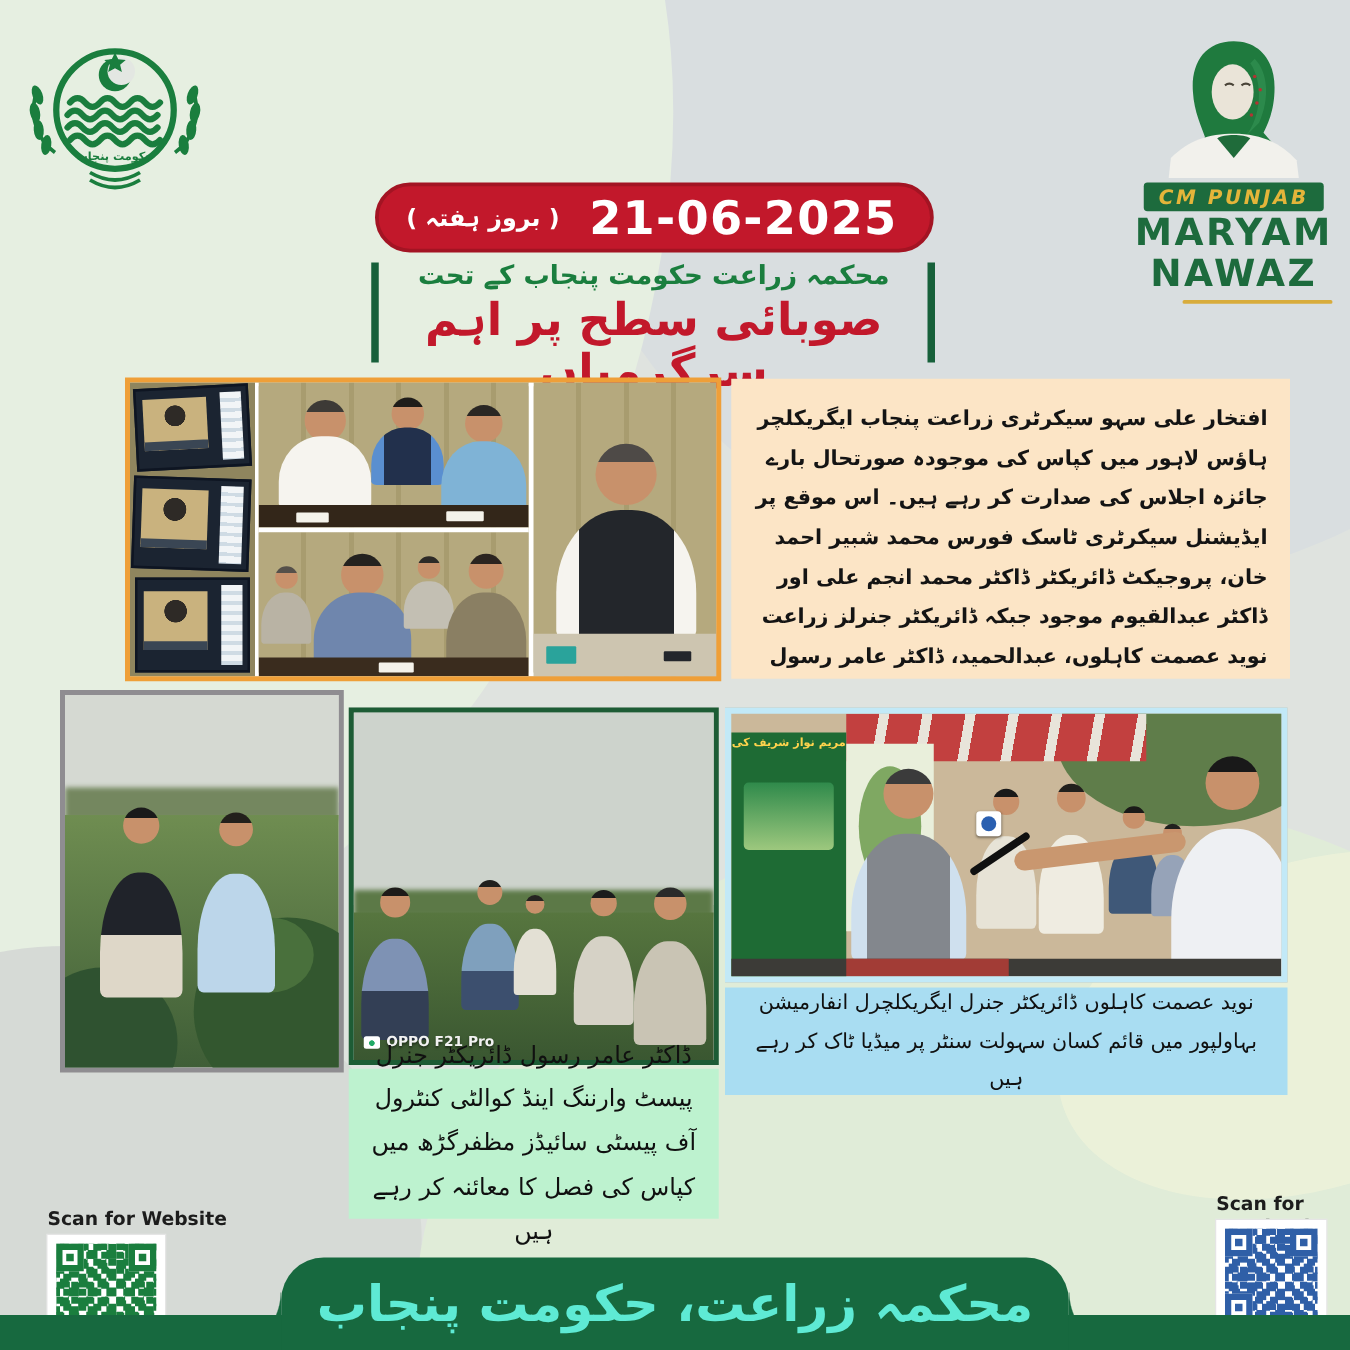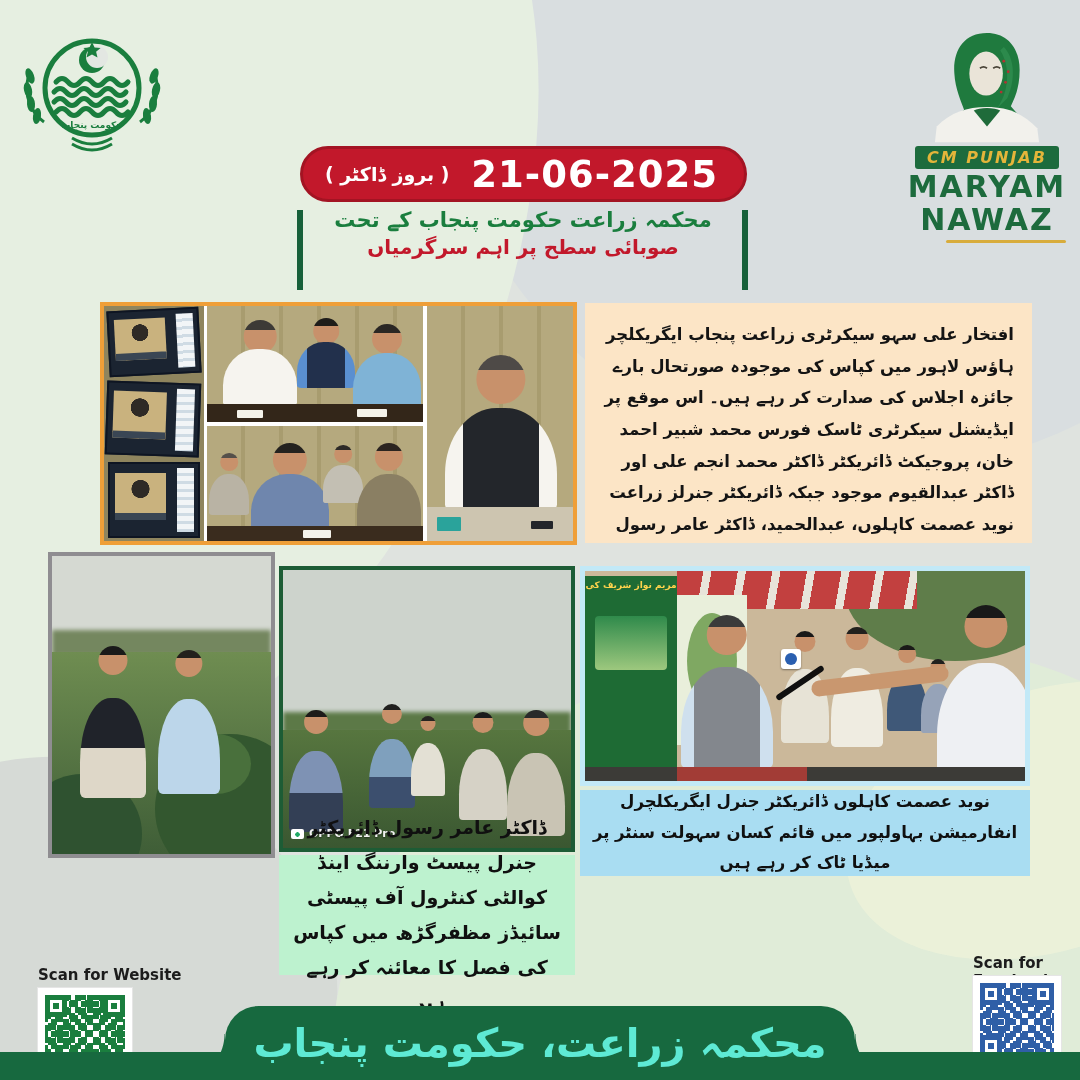--- a/index.html
+++ b/index.html
@@ -35,21 +35,21 @@
   .datebox{left:300px;top:146px;width:447px;height:56px;background:#c2182b;border:3px solid #a31423;
     border-radius:30px;box-sizing:border-box;display:flex;align-items:center;justify-content:space-between;
     padding:0 26px 0 22px;color:#fff;}
   .date-day{font-size:19px;font-weight:bold;direction:rtl;}
   .date-val{font-size:37px;font-weight:bold;letter-spacing:1px;}
 
   
   .bar{width:6px;height:80px;background:#17603a;top:210px;}
   .subtitle{left:308px;top:208px;width:430px;text-align:center;}
   .sub1{color:#1a7e3e;font-weight:bold;font-size:21px;direction:rtl;}
-  .sub2{color:#c2182b;font-weight:bold;font-size:20px;direction:rtl;margin-top:3px;}
+  .sub2{color:#c2182b;font-weight:bold;font-size:36px;direction:rtl;margin-top:3px;}
 
   
   .mainphoto{left:100px;top:302px;width:477px;height:243px;border:4px solid #ef9f38;
     box-shadow:inset 0 0 0 3px #fff;box-sizing:border-box;background:linear-gradient(180deg,#b7ab80,#a2966c);overflow:hidden;}
   .cell{position:absolute;overflow:hidden;}
   .wood{background:repeating-linear-gradient(90deg,#b5a97e 0 34px,#a89c6f 34px 38px);}
   .gap{position:absolute;background:#fff;}
   .scr{position:absolute;background:#1b2431;border:2px solid #0e1522;box-sizing:border-box;}
   .scr::before{content:"";position:absolute;left:6%;top:12%;width:58%;height:66%;
     background:radial-gradient(circle at 50% 34%, #2e2a26 0 22%, #c9b27e 23%);box-shadow:inset 0 -7px 0 #3a4654;}
@@ -79,33 +79,33 @@
   .photo3{left:580px;top:566px;width:450px;height:220px;border:5px solid #c2e9f7;box-sizing:border-box;
     background:#cbb89a;overflow:hidden;}
   .field{position:absolute;left:0;right:0;}
   .blob{position:absolute;border-radius:50%;}
   .watermark{position:absolute;left:8px;bottom:8px;display:flex;align-items:center;gap:5px;
     color:#f2f2f2;font-size:11px;font-weight:bold;text-shadow:0 1px 2px rgba(0,0,0,.5);margin-top:23px;}
   .camico{width:13px;height:10px;background:radial-gradient(circle at 50% 55%, #2a6 0 2px, #fff 2.5px);
     border-radius:2px;display:inline-block;}
 
   
-  .stallpanel{position:absolute;left:0;top:5px;width:92px;height:210px;background:#1e6b34;}
+  .stallpanel{position:absolute;left:0;top:15px;width:92px;height:210px;background:#1e6b34;}
   .stall-top{color:#ffd34d;font-size:9px;font-weight:bold;direction:rtl;text-align:center;padding-top:4px;}
   .stall-main{color:#ffffff;font-size:23px;font-weight:bold;direction:rtl;text-align:center;margin-top:28px;}
   .canopy{position:absolute;left:92px;top:0;width:240px;height:38px;
     background:repeating-linear-gradient(100deg,#c2403f 0 26px,#e8e4da 26px 34px);}
   .mic-rod{position:absolute;width:6px;height:56px;background:#101010;transform:rotate(56deg);border-radius:3px;}
   .mic-flag{position:absolute;width:20px;height:20px;background:#fff;border-radius:3px;
     box-shadow:0 1px 2px rgba(0,0,0,.4);}
   .mic-flag::after{content:"";position:absolute;inset:4px;border-radius:50%;background:#2a5fb0;}
   .arm{position:absolute;background:#c9976f;border-radius:8px;}
 
   
-  .cap{box-sizing:border-box;color:#101010;font-weight:bold;direction:rtl;text-align:center;
+  .cap{box-sizing:border-box;color:#101010;font-weight:normal;direction:rtl;text-align:center;
     display:flex;align-items:center;justify-content:center;padding:6px 10px;line-height:1.85;}
   .capL{left:48px;top:862px;width:227px;height:122px;background:#b2afb3;font-size:15.5px;}
   .capM{left:279px;top:855px;width:296px;height:120px;background:#bdf2cf;font-size:19px;}
   .capR{left:580px;top:790px;width:450px;height:86px;background:#a9ddf2;font-size:16.5px;}
 
   
   .qlabel{font-size:15px;font-weight:bold;color:#1c1c1c;}
   .qr{background:#fff;box-sizing:border-box;padding:7px;box-shadow:0 0 0 1px #e5e5e5;}
   .qrmat{position:relative;width:100%;height:100%;
     background:
@@ -181,21 +181,21 @@
       <path d="M26 130 L28 112 C44 96 62 90 85 90 C108 90 126 97 142 114 L144 130 Z" fill="#f2f1ec"></path>
       <path d="M70 94 L85 112 L100 94 C94 90 76 90 70 94 Z" fill="#1f6b3a"></path>
     </svg>
     <div><span class="cm-title">CM PUNJAB</span></div>
     <div class="cm-name">MARYAM</div>
     <div class="cm-name">NAWAZ</div>
     <div class="cm-line"></div>
   </div>
 
   <div class="abs datebox">
-    <span class="date-day">( بروز ڈاکٹر )</span>
+    <span class="date-day">( بروز ہفتہ )</span>
     <span class="date-val">21-06-2025</span>
   </div>
 
   <div class="abs bar" style="left:297px;"></div>
   <div class="abs bar" style="left:742px;"></div>
   <div class="abs subtitle">
     <div class="sub1">محکمہ زراعت حکومت پنجاب کے تحت</div>
     <div class="sub2">صوبائی سطح پر اہم سرگرمیاں</div>
   </div>
 

